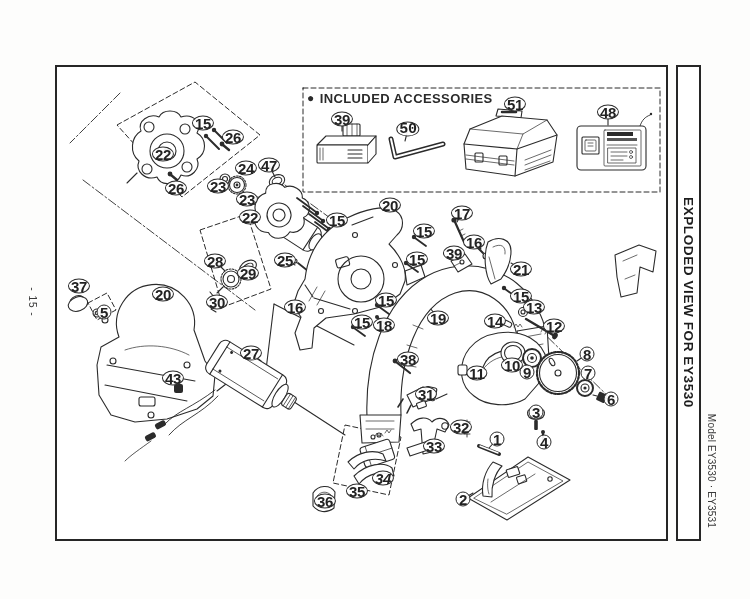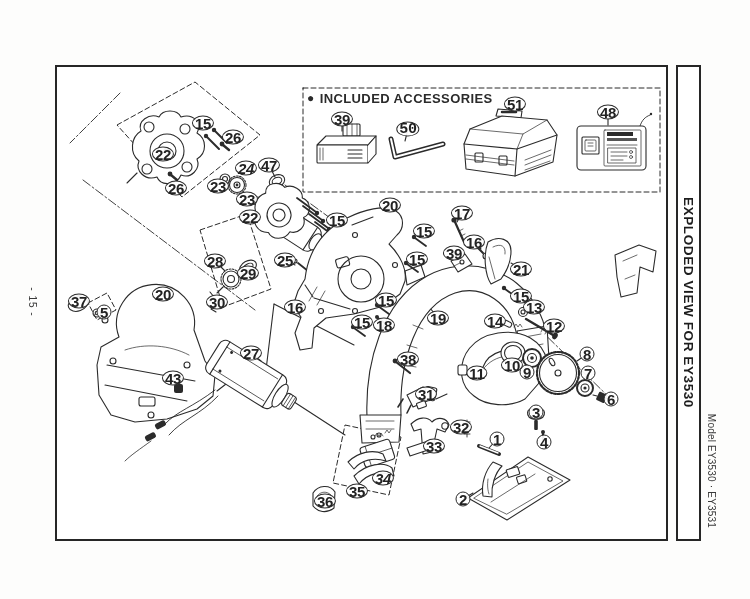--- a/index.html
+++ b/index.html
@@ -441,35 +441,35 @@
           <span class="callout" style="left: 407px; top: 148px;">17</span>
           <span class="callout" style="left: 329px; top: 260px;">18</span>
           <span class="callout" style="left: 383px; top: 253px;">19</span>
           <span class="callout" style="left: 335px; top: 140px;">20</span>
           <span class="callout" style="left: 108px; top: 229px;">20</span>
           <span class="callout" style="left: 466px; top: 204px;">21</span>
           <span class="callout" style="left: 108px; top: 89px;">22</span>
           <span class="callout" style="left: 195px; top: 152px;">22</span>
           <span class="callout" style="left: 163px; top: 121px;">23</span>
           <span class="callout" style="left: 192px; top: 134px;">23</span>
-          <span class="callout" style="left: 191px; top: 103px; font-style: italic;">24</span>
+          <span class="callout" style="left: 191px; top: 103px;">24</span>
           <span class="callout" style="left: 230px; top: 195px;">25</span>
           <span class="callout" style="left: 178px; top: 72px;">26</span>
           <span class="callout" style="left: 121px; top: 123px;">26</span>
           <span class="callout" style="left: 196px; top: 288px;">27</span>
           <span class="callout" style="left: 160px; top: 196px;">28</span>
           <span class="callout" style="left: 193px; top: 208px;">29</span>
           <span class="callout" style="left: 162px; top: 237px;">30</span>
           <span class="callout" style="left: 371px; top: 329px; text-align: right;">31</span>
           <span class="callout" style="left: 406px; top: 362px;">32</span>
           <span class="callout" style="left: 379px; top: 381px;">33</span>
           <span class="callout" style="left: 328px; top: 413px; font-style: italic;">34</span>
           <span class="callout" style="left: 302px; top: 426px;">35</span>
           <span class="callout" style="left: 270px; top: 436px;">36</span>
-          <span class="callout" style="left: 24px; top: 236px;">37</span>
+          <span class="callout" style="left: 24px; top: 221px;">37</span>
           <span class="callout" style="left: 353px; top: 294px;">38</span>
           <span class="callout" style="left: 399px; top: 188px;">39</span>
           <span class="callout" style="left: 118px; top: 313px;">43</span>
           <span class="callout" style="left: 214px; top: 100px;">47</span>
           <span class="callout" style="left: 553px; top: 47px;">48</span>
           <span class="callout" style="left: 287px; top: 54px;">39</span>
           <span class="callout" style="left: 353px; top: 64px; font-family: Liberation Mono, monospace;">50</span>
           <span class="callout" style="left: 460px; top: 39px;">51</span>
         </div>
     </div>

